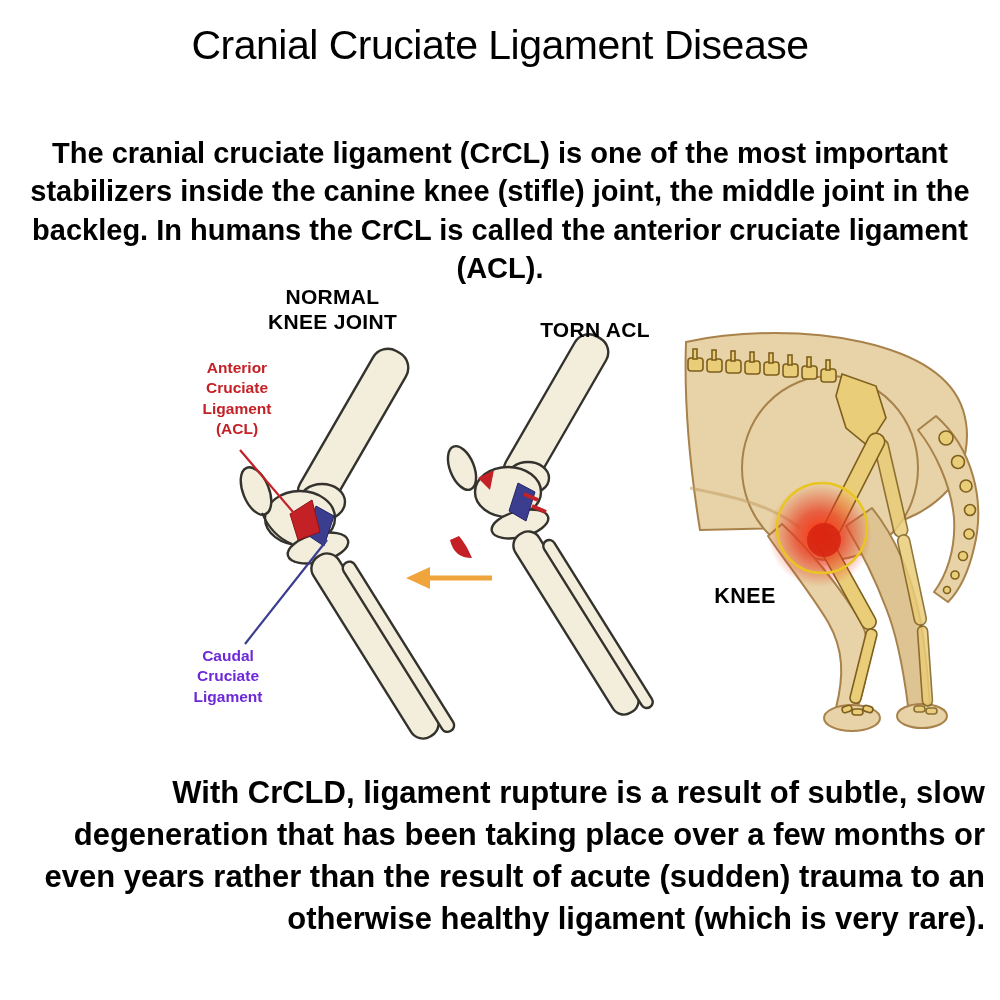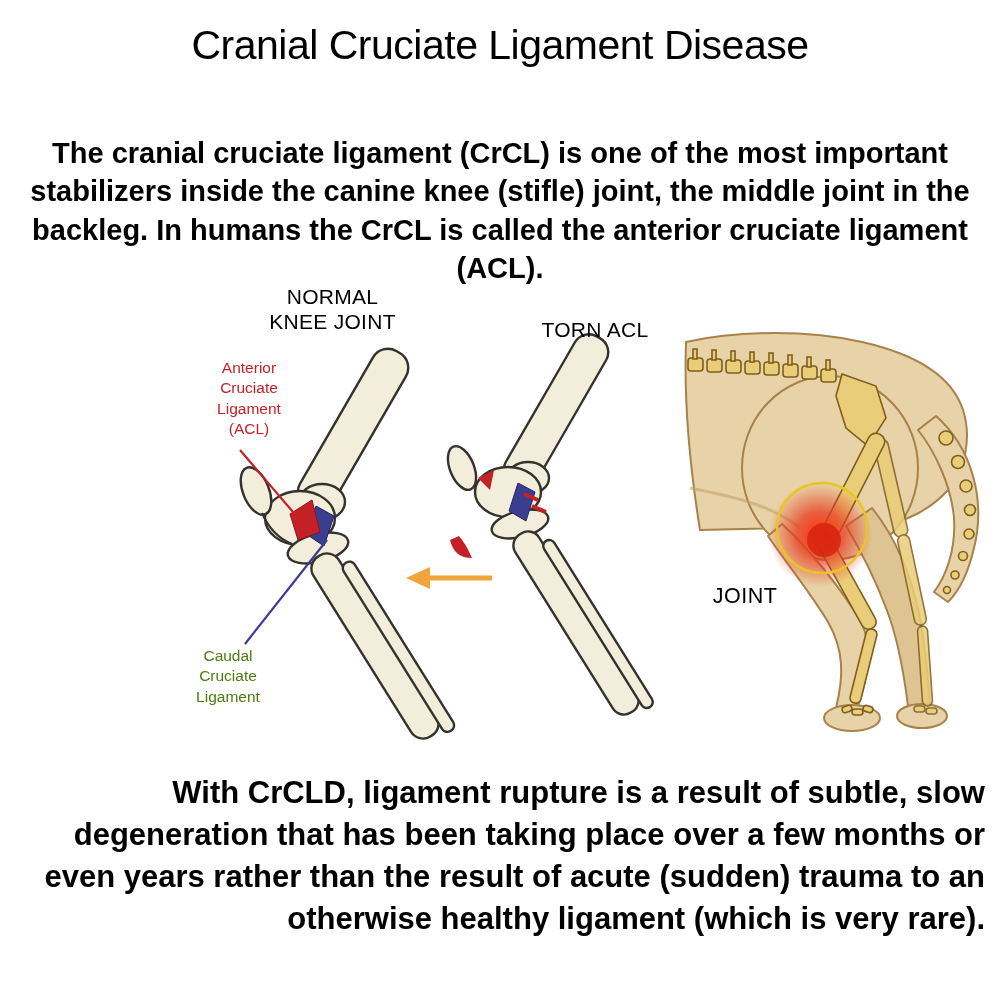--- a/index.html
+++ b/index.html
@@ -15,25 +15,25 @@
   .intro {
     position:absolute; top:90px; left:30px; width:940px; text-align:center;
     font-size:29px; font-weight:700; line-height:1.32;margin-top:44px;
   }
   .footer {
     position:absolute; top:772px; left:15px; width:970px; text-align:right;
     font-size:31px; font-weight:700; line-height:1.35;
   }
   .diagram { position:absolute; top:278px; left:0; width:1000px; height:487px; }
   .diagram svg { position:absolute; left:0; top:0; }
-  .lbl { position:absolute; white-space:pre-line; text-align:center; font-weight:400; }
+  .lbl { position:absolute; white-space:pre-line; text-align:center; font-weight:700; }
   .lbl-normal { left:235px; top:6px;   width:195px; font-size:21px; line-height:1.2; letter-spacing:.3px; }
   .lbl-torn   { left:500px; top:40px;  width:190px; font-size:21px; letter-spacing:.3px; }
-  .lbl-acl    { left:184px; top:80px;  width:130px; font-size:15.5px; line-height:1.32; color:#C42127; }
-  .lbl-caudal { left:163px; top:368px; width:130px; font-size:15.5px; line-height:1.32; color:#4d7c0f; }
+  .lbl-acl    { left:172px; top:80px;  width:130px; font-size:15.5px; line-height:1.32; color:#C42127; }
+  .lbl-caudal { left:163px; top:368px; width:130px; font-size:15.5px; line-height:1.32; color:#6d28d9; }
   .lbl-knee   { left:690px; top:306px; width:110px; font-size:21.5px; letter-spacing:.5px; }
 </style>
 </head>
 <body>
 
 <div class="page">
 
   <h1 class="title">Cranial Cruciate Ligament Disease</h1>
 
   <p class="intro">The cranial cruciate ligament (CrCL) is one of the most important stabilizers inside the canine knee (stifle) joint, the middle joint in the backleg. In humans the CrCL is called the anterior cruciate ligament (ACL).</p>
@@ -154,18 +154,18 @@
     <div class="lbl lbl-normal">NORMAL
 KNEE JOINT</div>
     <div class="lbl lbl-torn">TORN ACL</div>
     <div class="lbl lbl-acl">Anterior
 Cruciate
 Ligament
 (ACL)</div>
     <div class="lbl lbl-caudal">Caudal
 Cruciate
 Ligament</div>
-    <div class="lbl lbl-knee">JOINT</div>
+    <div class="lbl lbl-knee">KNEE</div>
   </div>
 
   <p class="footer">With CrCLD, ligament rupture is a result of subtle, slow degeneration that has been taking place over a few months or even years rather than the result of acute (sudden) trauma to an otherwise healthy ligament (which is very rare).</p>
 
 </div>
 
 </body></html>

